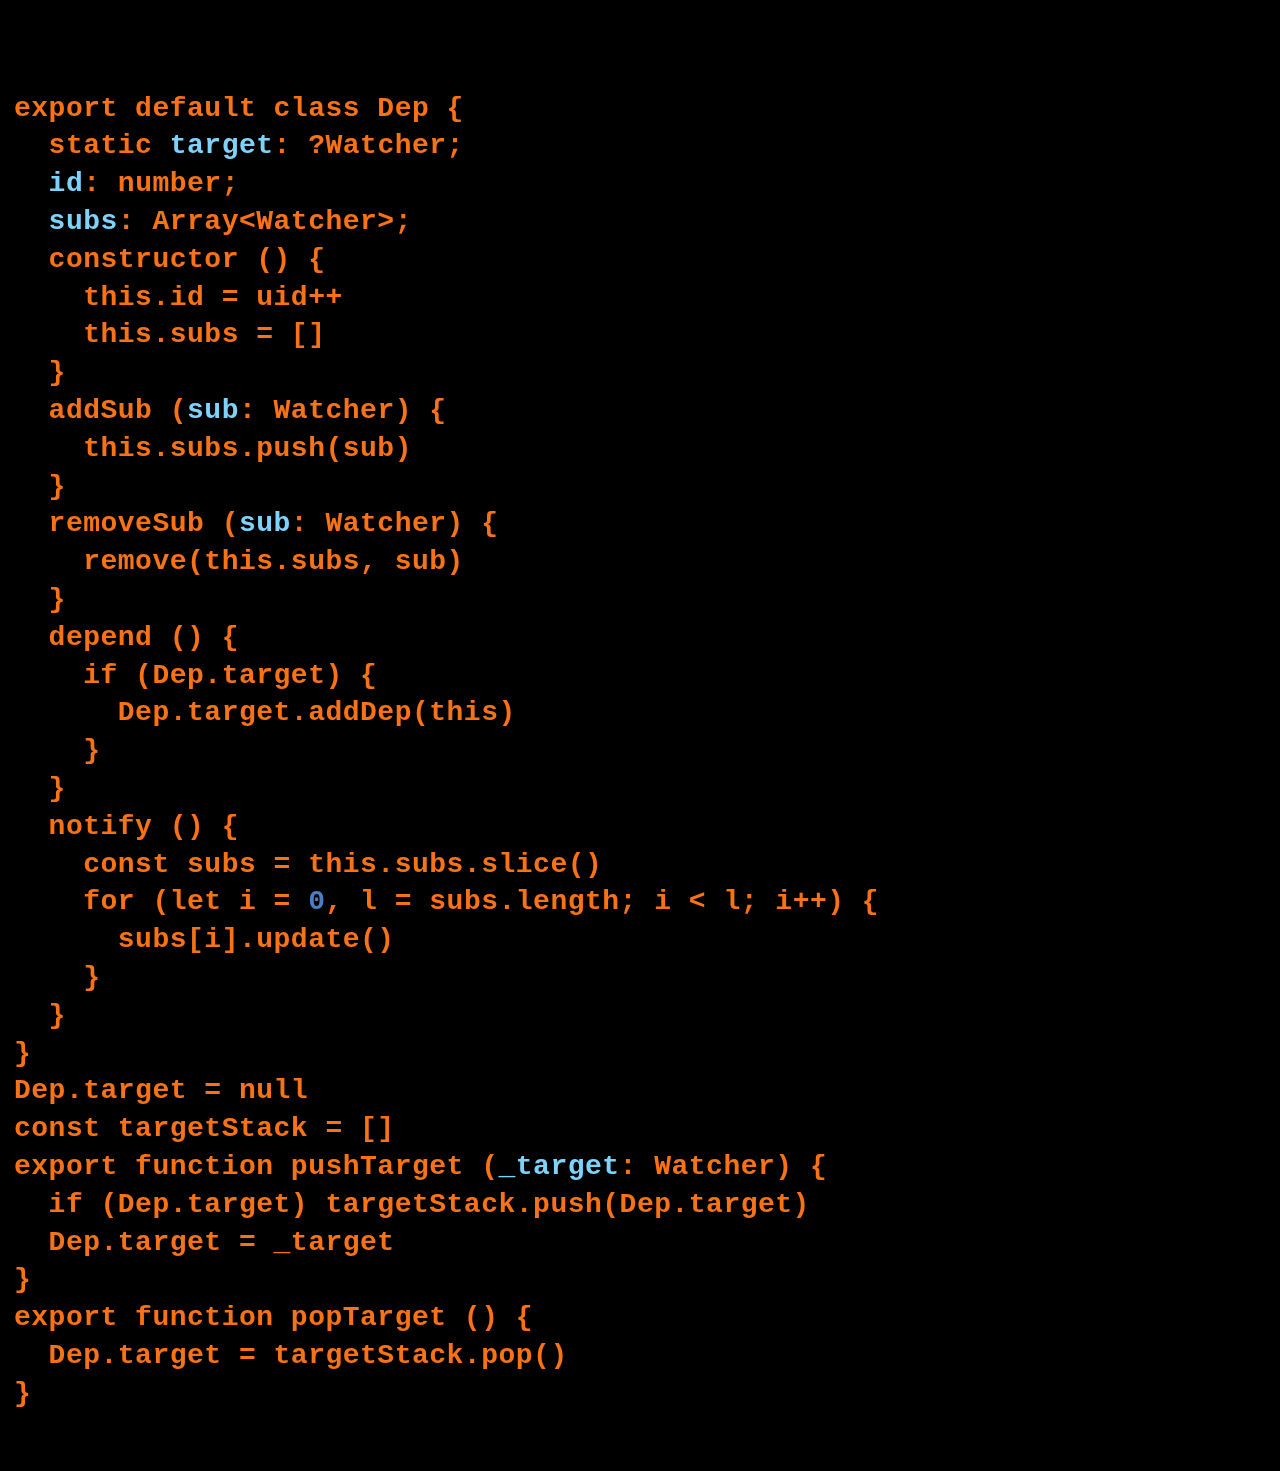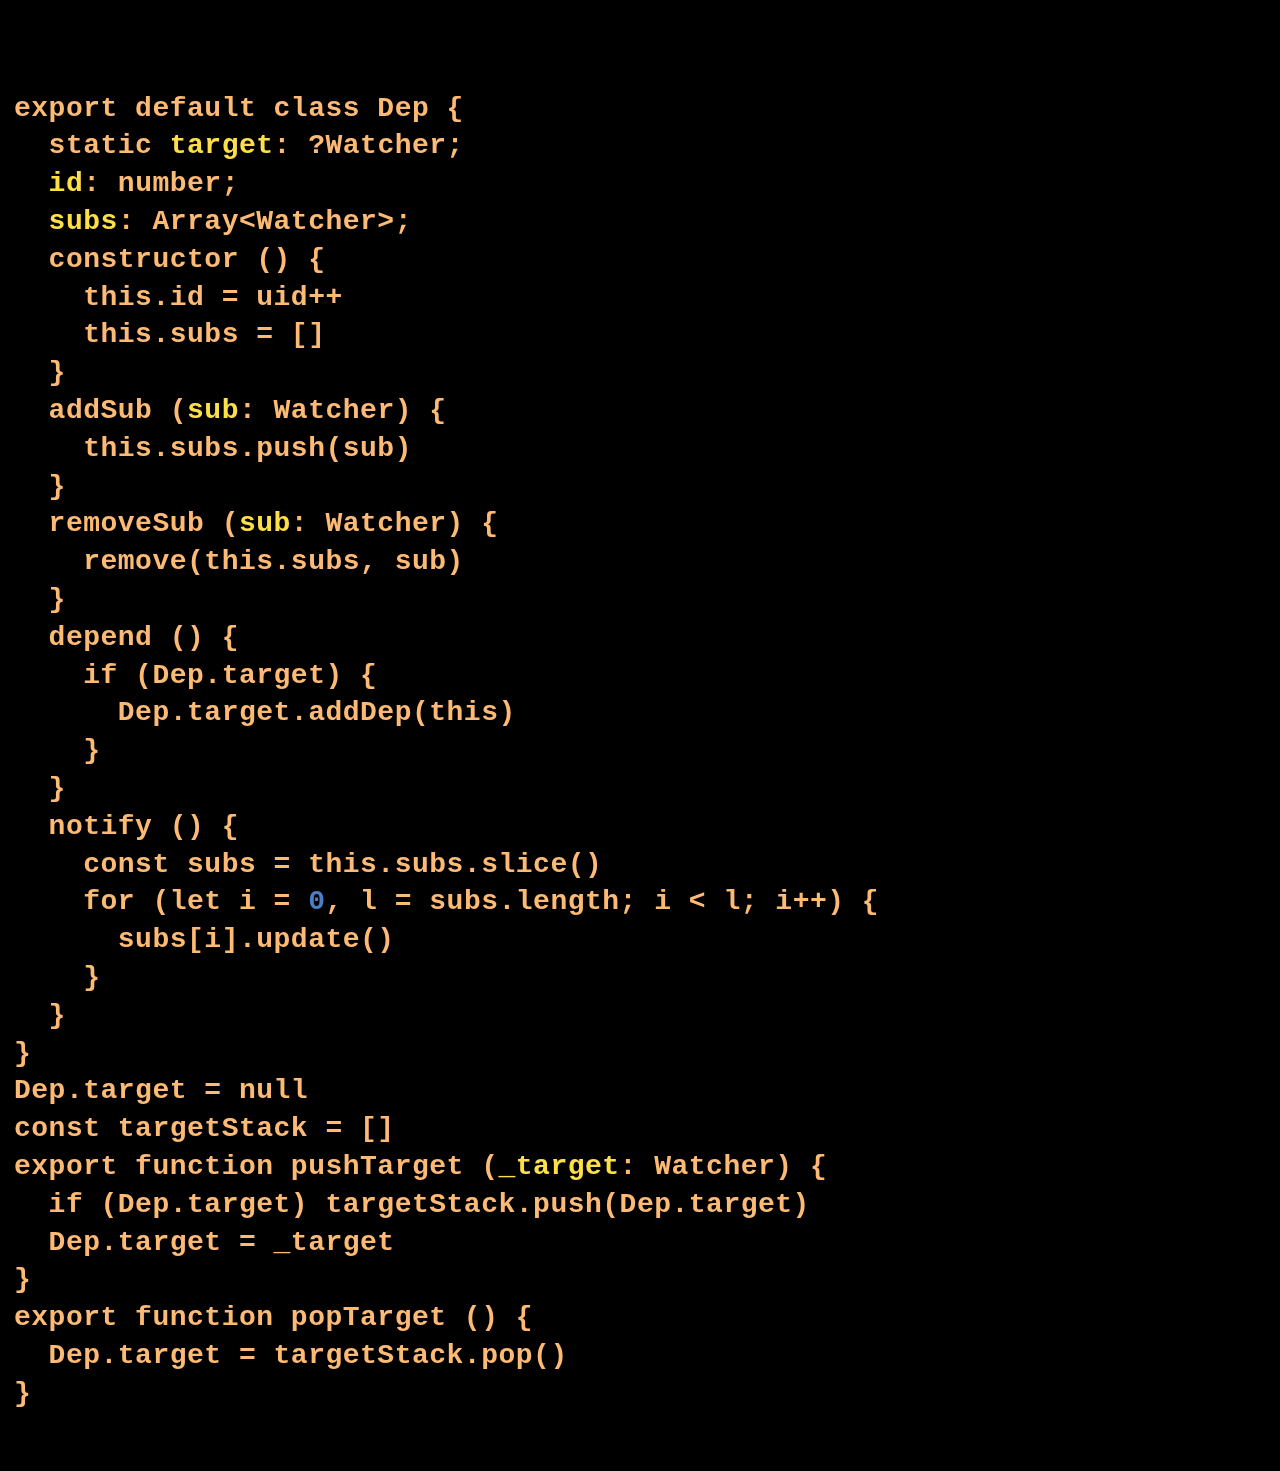--- a/index.html
+++ b/index.html
@@ -11,21 +11,21 @@
       background: #000000;
       font-family: "Menlo", "Monaco", "Consolas", "Courier New", monospace;
       font-size: 28px;
       line-height: 1.35;
       color: #d4d4d4;
       padding: 14px;
       font-weight: 600;
       white-space: pre;
       letter-spacing: 0.5px;
     }
-    .plain { color: #fdba74; }
-    .prop { color: #fde047; }
+    .plain { color: #f97316; }
+    .prop { color: #7dd3fc; }
     .num { color: #4a7fc7; }
   </style>
 </head>
 <body>
 
 <div id="code-container"><div><span class="plain">export default class Dep {</span></div><div><span class="plain">  static </span><span class="prop">target</span><span class="plain">: ?Watcher;</span></div><div><span class="plain">  </span><span class="prop">id</span><span class="plain">: number;</span></div><div><span class="plain">  </span><span class="prop">subs</span><span class="plain">: Array&lt;Watcher&gt;;</span></div><div><span class="plain">  constructor () {</span></div><div><span class="plain">    this.id = uid++</span></div><div><span class="plain">    this.subs = []</span></div><div><span class="plain">  }</span></div><div><span class="plain">  addSub (</span><span class="prop">sub</span><span class="plain">: Watcher) {</span></div><div><span class="plain">    this.subs.push(sub)</span></div><div><span class="plain">  }</span></div><div><span class="plain">  removeSub (</span><span class="prop">sub</span><span class="plain">: Watcher) {</span></div><div><span class="plain">    remove(this.subs, sub)</span></div><div><span class="plain">  }</span></div><div><span class="plain">  depend () {</span></div><div><span class="plain">    if (Dep.target) {</span></div><div><span class="plain">      Dep.target.addDep(this)</span></div><div><span class="plain">    }</span></div><div><span class="plain">  }</span></div><div><span class="plain">  notify () {</span></div><div><span class="plain">    const subs = this.subs.slice()</span></div><div><span class="plain">    for (let i = </span><span class="num">0</span><span class="plain">, l = subs.length; i &lt; l; i++) {</span></div><div><span class="plain">      subs[i].update()</span></div><div><span class="plain">    }</span></div><div><span class="plain">  }</span></div><div><span class="plain">}</span></div><div><span class="plain">Dep.target = null</span></div><div><span class="plain">const targetStack = []</span></div><div><span class="plain">export function pushTarget (</span><span class="prop">_target</span><span class="plain">: Watcher) {</span></div><div><span class="plain">  if (Dep.target) targetStack.push(Dep.target)</span></div><div><span class="plain">  Dep.target = _target</span></div><div><span class="plain">}</span></div><div><span class="plain">export function popTarget () {</span></div><div><span class="plain">  Dep.target = targetStack.pop()</span></div><div><span class="plain">}</span></div></div>
 
 
 </body></html>

